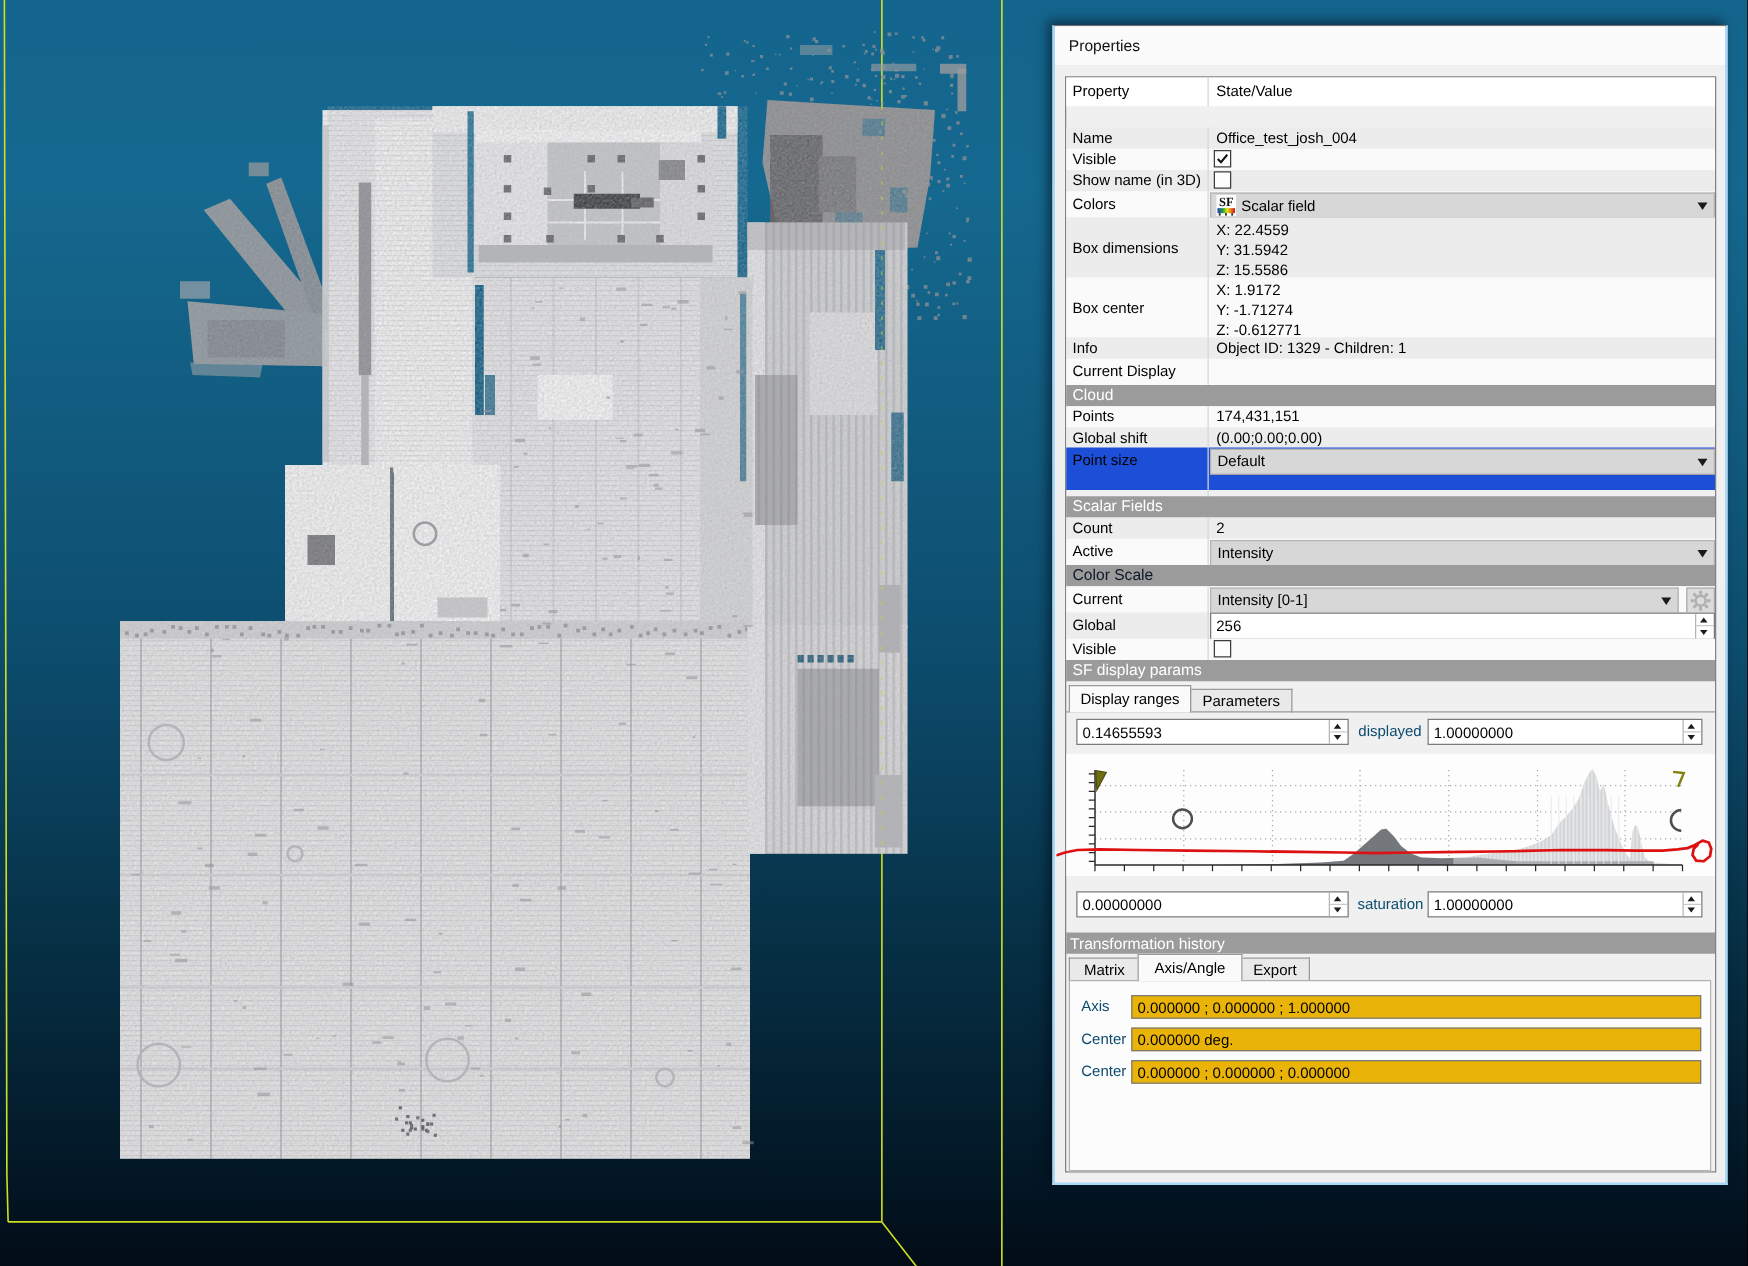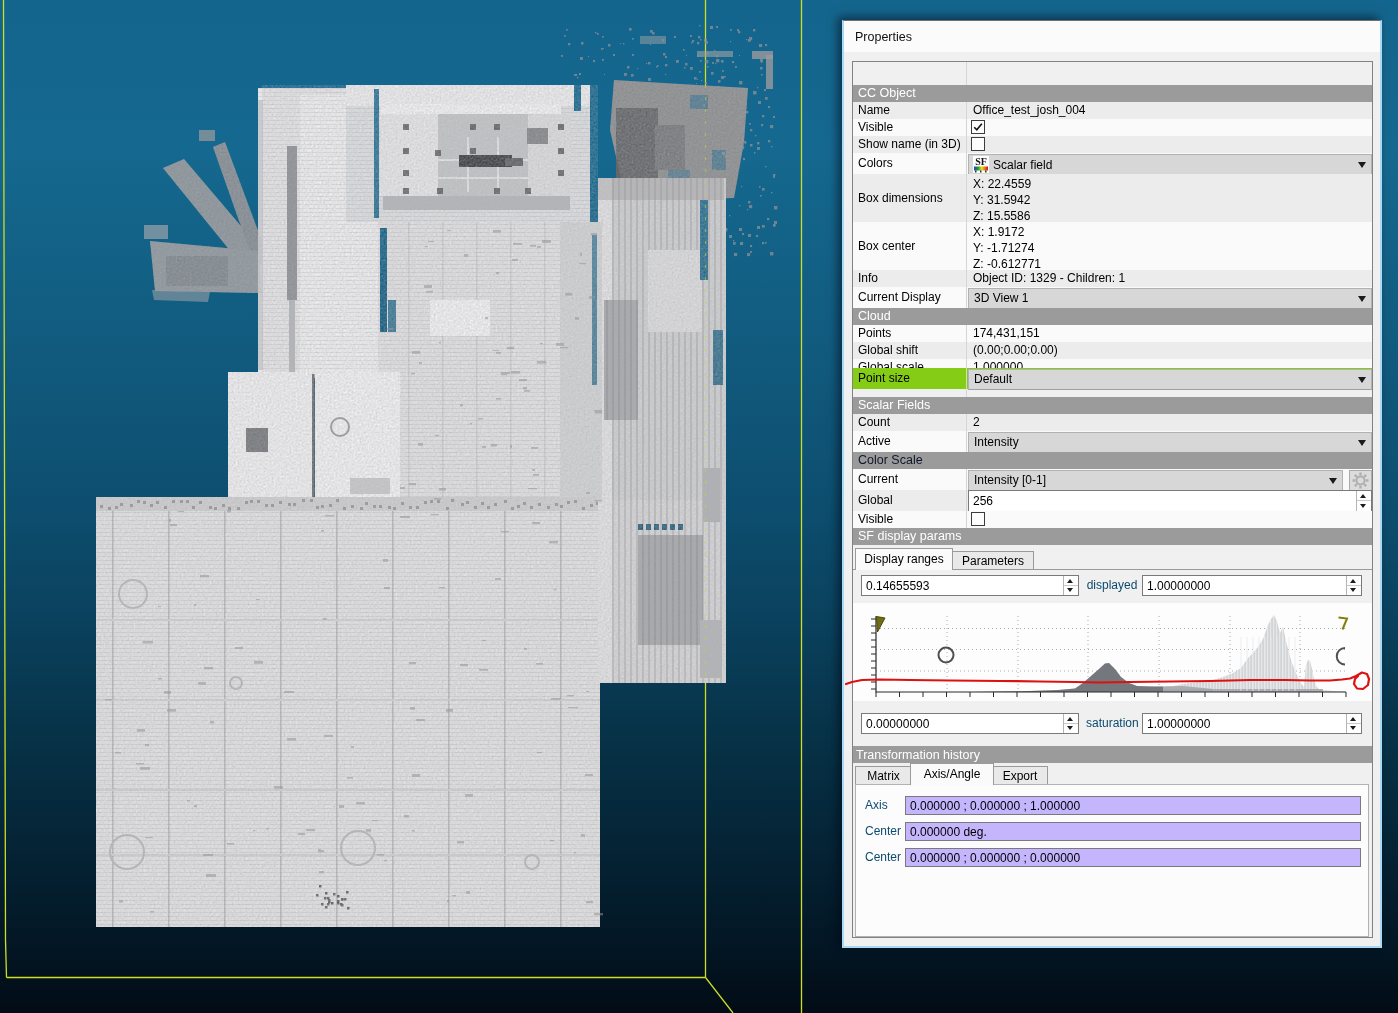--- a/index.html
+++ b/index.html
@@ -28,21 +28,21 @@
 .spin span{position:absolute;left:4px;top:2.5px;font-size:12px;}
 .sbtns{position:absolute;right:0;top:0;width:14px;height:19px;border-left:1px solid #b5b5b5;}
 .sbtns i{position:absolute;left:3px;width:0;height:0;border:3.5px solid transparent;}
 .sbtns i.up{top:3px;border-bottom:4.5px solid #1c1c1c;border-top:none;}
 .sbtns i.dn{bottom:3px;border-top:4.5px solid #1c1c1c;border-bottom:none;}
 .sbtns b{position:absolute;left:0;top:9px;width:14px;height:1px;background:#c9c9c9;}
 .tab{position:absolute;font-size:12px;text-align:center;
  border:1px solid #9a9a9a;border-bottom:none;background:#e9e9e9;}
 .tab.on{background:#fafafa;z-index:3;}
 .lab{position:absolute;font-size:12px;color:#0c4a6e;}
-.fld{position:absolute;background:#c4b5fd;border:1px solid #7a7a7a;height:17px;}
+.fld{position:absolute;background:#eab308;border:1px solid #7a7a7a;height:17px;}
 .fld span{position:absolute;left:4px;top:1.5px;font-size:12px;}
 #pane{position:absolute;left:2px;top:722px;width:512px;height:151px;
  background:#fcfcfc;border:1px solid #b2b2b2;}
 #tline1{position:absolute;left:0;top:507px;width:519px;height:1px;background:#9a9a9a;z-index:2;}
 #hist{position:absolute;left:0;top:541px;}
 #redsvg{position:absolute;left:845px;top:664px;z-index:50;}
 </style></head>
 <body>
 <svg id="scene" width="1398" height="1013" viewBox="0 0 1398 1013">
     <defs>
@@ -668,22 +668,23 @@
 </clipPath>
     <g clip-path="url(#cp)">
       <rect x="90" y="80" width="660" height="860" filter="url(#nzf)" opacity="0.45"></rect>
     </g>
   </svg>
 <div id="panel">
   <div id="ptitle">
       <span>Properties</span>
     </div>
   <div id="tbl">
-      <div class="row" style="top:23px;height:17px;background:#9b9b9b;color:#fff;">
-        <span class="lbl" style="top:1px;font-size:12.5px">CC Object</span>
+      <div class="row" style="top:0px;height:23px;background:#fff;">
+        <span class="lbl" style="top:4px">Property</span>
+        <span class="val" style="top:4px">State/Value</span>
       </div>
       <div class="row" style="top:40px;height:17px;background:#ececec;">
         <span class="lbl" style="top:1px">Name</span>
         <span class="val" style="top:1px">Office_test_josh_004</span>
       </div>
       <div class="row" style="top:57px;height:17px;background:#fafafa;">
         <span class="lbl" style="top:1px">Visible</span>
         <div class="cb" style="top:1px"><svg width="12" height="12" viewBox="0 0 12 12">
             <path d="M2.2 6.2 L4.8 8.8 L9.8 2.8" stroke="#111" stroke-width="1.6" fill="none"></path>
           </svg></div>
@@ -727,41 +728,37 @@
         <span class="val" style="top:3px">X: 1.9172</span>
         <span class="val" style="top:19px">Y: -1.71274</span>
         <span class="val" style="top:35px">Z: -0.612771</span>
       </div>
       <div class="row" style="top:208px;height:17px;background:#ececec;">
         <span class="lbl" style="top:1px">Info</span>
         <span class="val" style="top:1px">Object ID: 1329 - Children: 1</span>
       </div>
       <div class="row" style="top:225px;height:21px;background:#fafafa;">
         <span class="lbl" style="top:3px">Current Display</span>
-        <div class="combo" style="top:1px;width:402px">
-          <span>3D View 1</span>
-          <i class="carr" style="right:5px;top:7px"></i>
-        </div>
       </div>
       <div class="row" style="top:246px;height:17px;background:#9b9b9b;color:#fff;">
         <span class="lbl" style="top:1px;font-size:12.5px">Cloud</span>
       </div>
       <div class="row" style="top:263px;height:17px;background:#fafafa;">
         <span class="lbl" style="top:1px">Points</span>
         <span class="val" style="top:1px">174,431,151</span>
       </div>
       <div class="row" style="top:280px;height:17px;background:#ececec;">
         <span class="lbl" style="top:1px">Global shift</span>
         <span class="val" style="top:1px">(0.00;0.00;0.00)</span>
       </div>
       <div class="row" style="top:297px;height:17px;background:#fafafa;">
         <span class="lbl" style="top:1px">Global scale</span>
         <span class="val" style="top:1px">1.000000</span>
       </div>
-      <div class="row" style="top:306px;height:21px;background:#84cc16;">
+      <div class="row" style="top:296px;height:34px;background:#1d4ed8;">
         <span class="lbl" style="top:3px">Point size</span>
         <div class="combo" style="top:1px;width:402px">
           <span>Default</span>
           <i class="carr" style="right:5px;top:7px"></i>
         </div>
       </div>
       <div class="row" style="top:335px;height:17px;background:#9b9b9b;color:#fff;">
         <span class="lbl" style="top:1px;font-size:12.5px">Scalar Fields</span>
       </div>
       <div class="row" style="top:352px;height:17px;background:#ececec;">

